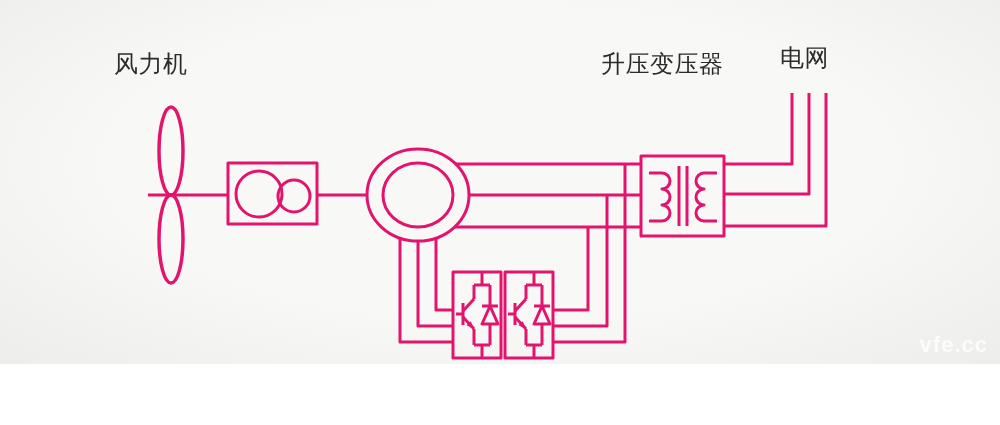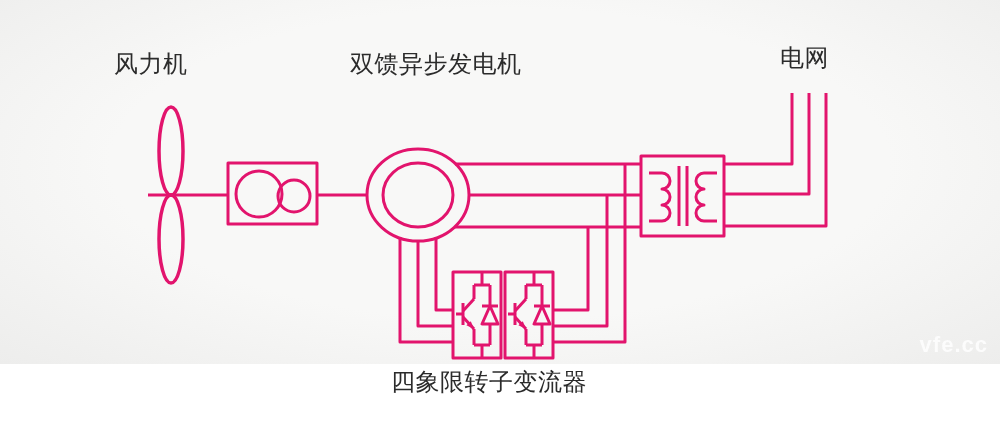--- a/index.html
+++ b/index.html
@@ -42,23 +42,22 @@
     opacity: 0.95;
     text-shadow: 0 0 1px rgba(0,0,0,0.04);
   }
 </style>
 </head>
 <body>
 
 <div class="stage">
 
   <div class="lbl" style="left:114px; top:51px">风力机</div>
-  <div class="lbl" style="left:350px; top:51px">双馈异步发电机</div>
+  <div class="lbl" style="left:601px; top:51px">升压变压器</div>
   <div class="lbl" style="left:780px; top:45px">电网</div>
-  <div class="lbl" style="left:391px; top:369px">四象限转子变流器</div>
 
   <svg class="diagram" width="1000" height="425" viewBox="0 0 1000 425">
 
     <g>
       <ellipse class="ln thick" cx="171" cy="151" rx="12" ry="44"></ellipse>
       <ellipse class="ln thick" cx="171" cy="239" rx="12" ry="44"></ellipse>
       <line class="ln" x1="148" y1="195" x2="228" y2="195"></line>
     </g>
 
     <g>

